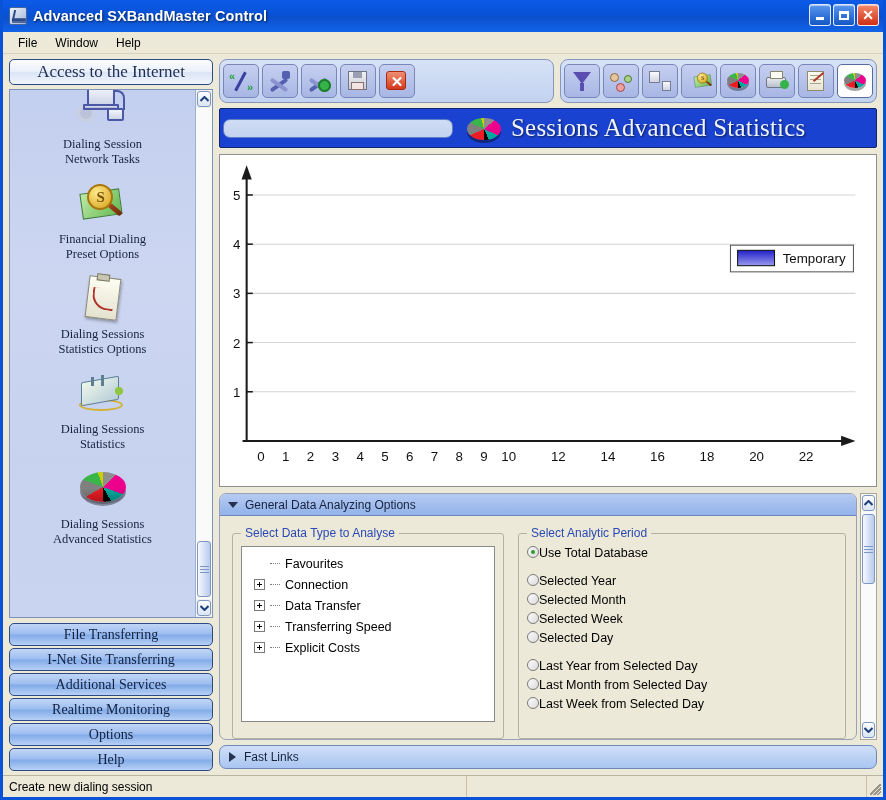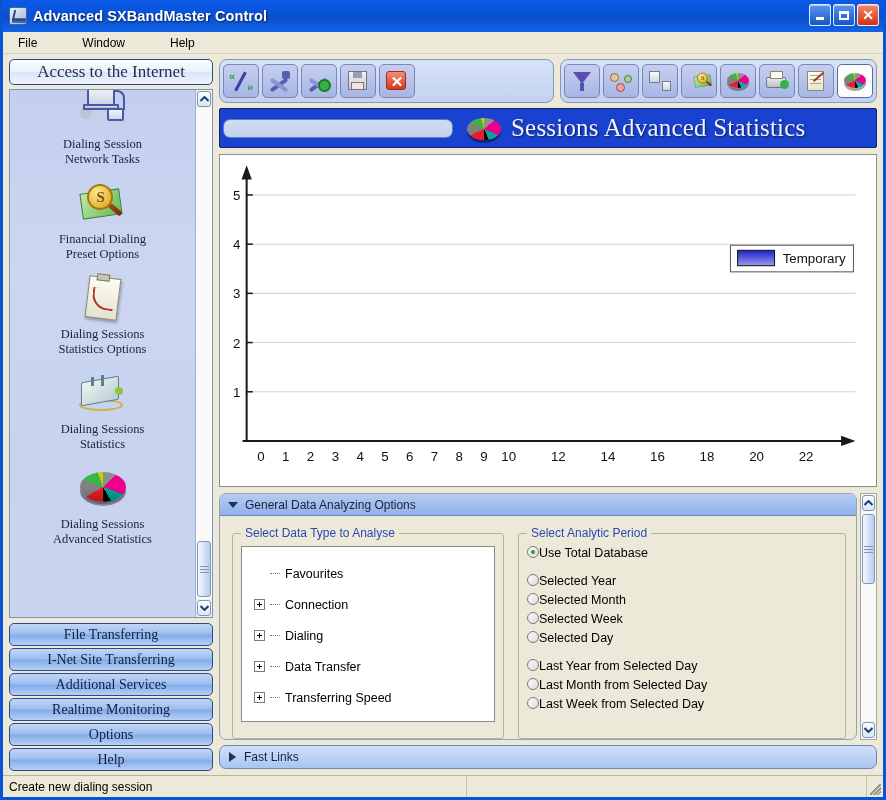--- a/index.html
+++ b/index.html
@@ -62,21 +62,20 @@
   .winbtn.close { background:linear-gradient(180deg,#f48a6b,#cf2f15); }
   .winbtn .minglyph { width:8px; height:3px; background:#fff; margin-top:6px; }
   .winbtn .maxglyph { width:10px; height:9px; border:2px solid #fff; border-top-width:3px; }
   .winbtn .xglyph { font-size:14px; line-height:14px; font-family:"Liberation Sans",sans-serif; }
 
   
   #menubar {
     height:22px; flex:0 0 22px; background:#ece9d8;
     display:flex; align-items:center; padding-left:6px;
     border-bottom:1px solid #d7d2bd;
-    gap:27px;
   }
   .menuitem {
     padding:2px 9px; font-size:12px; color:#000;
     font-family:"Liberation Sans", sans-serif;
   }
 
   
   #bodyrow { flex:1 1 auto; display:flex; background:#ece9d8; min-height:0; }
 
   
@@ -297,21 +296,21 @@
     min-width:0; display:flex; flex-direction:column;
   }
   fieldset.grp legend { color:#2b49b5; font-size:12px; padding:0 4px; }
   #grp-datatype { flex:0 0 272px; }
   #grp-period { flex:1 1 auto; border:1px solid #b6b2a0; }
 
   #tree {
     flex:1 1 auto; background:#fff; border:1px solid #8a8a8a;
     padding:6px 4px; overflow:hidden; min-height:0;
   }
-  .tree-row { display:flex; align-items:center; height:21px; gap:5px; padding-left:8px;margin-top:10px; }
+  .tree-row { display:flex; align-items:center; height:21px; gap:5px; padding-left:8px; }
   .expander {
     width:11px; height:11px; flex:0 0 11px; border:1px solid #7b7b7b; background:#fff;
     position:relative; color:#000; font-size:9px; line-height:9px; text-align:center;
   }
   .expander::before { content:""; position:absolute; left:2px; top:4px; width:5px; height:1px; background:#000; }
   .expander::after  { content:""; position:absolute; left:4px; top:2px; width:1px; height:5px; background:#000; }
   .expander.none { border:none; background:transparent; }
   .expander.none::before, .expander.none::after { display:none; }
   .elbow { width:10px; flex:0 0 10px; border-top:1px dotted #808080; height:1px; }
   .tree-label { font-size:12.5px; color:#000; white-space:nowrap; }
@@ -677,25 +676,20 @@
                   <span class="tree-label">Favourites</span>
                 </div>
                 <div class="tree-row">
                   <span class="expander"></span>
                   <span class="elbow"></span>
                   <span class="tree-label">Connection</span>
                 </div>
                 <div class="tree-row">
                   <span class="expander"></span>
                   <span class="elbow"></span>
-                  <span class="tree-label">Dialing</span>
-                </div>
-                <div class="tree-row">
-                  <span class="expander"></span>
-                  <span class="elbow"></span>
                   <span class="tree-label">Data Transfer</span>
                 </div>
                 <div class="tree-row">
                   <span class="expander"></span>
                   <span class="elbow"></span>
                   <span class="tree-label">Transferring Speed</span>
                 </div>
                 <div class="tree-row">
                   <span class="expander"></span>
                   <span class="elbow"></span>

